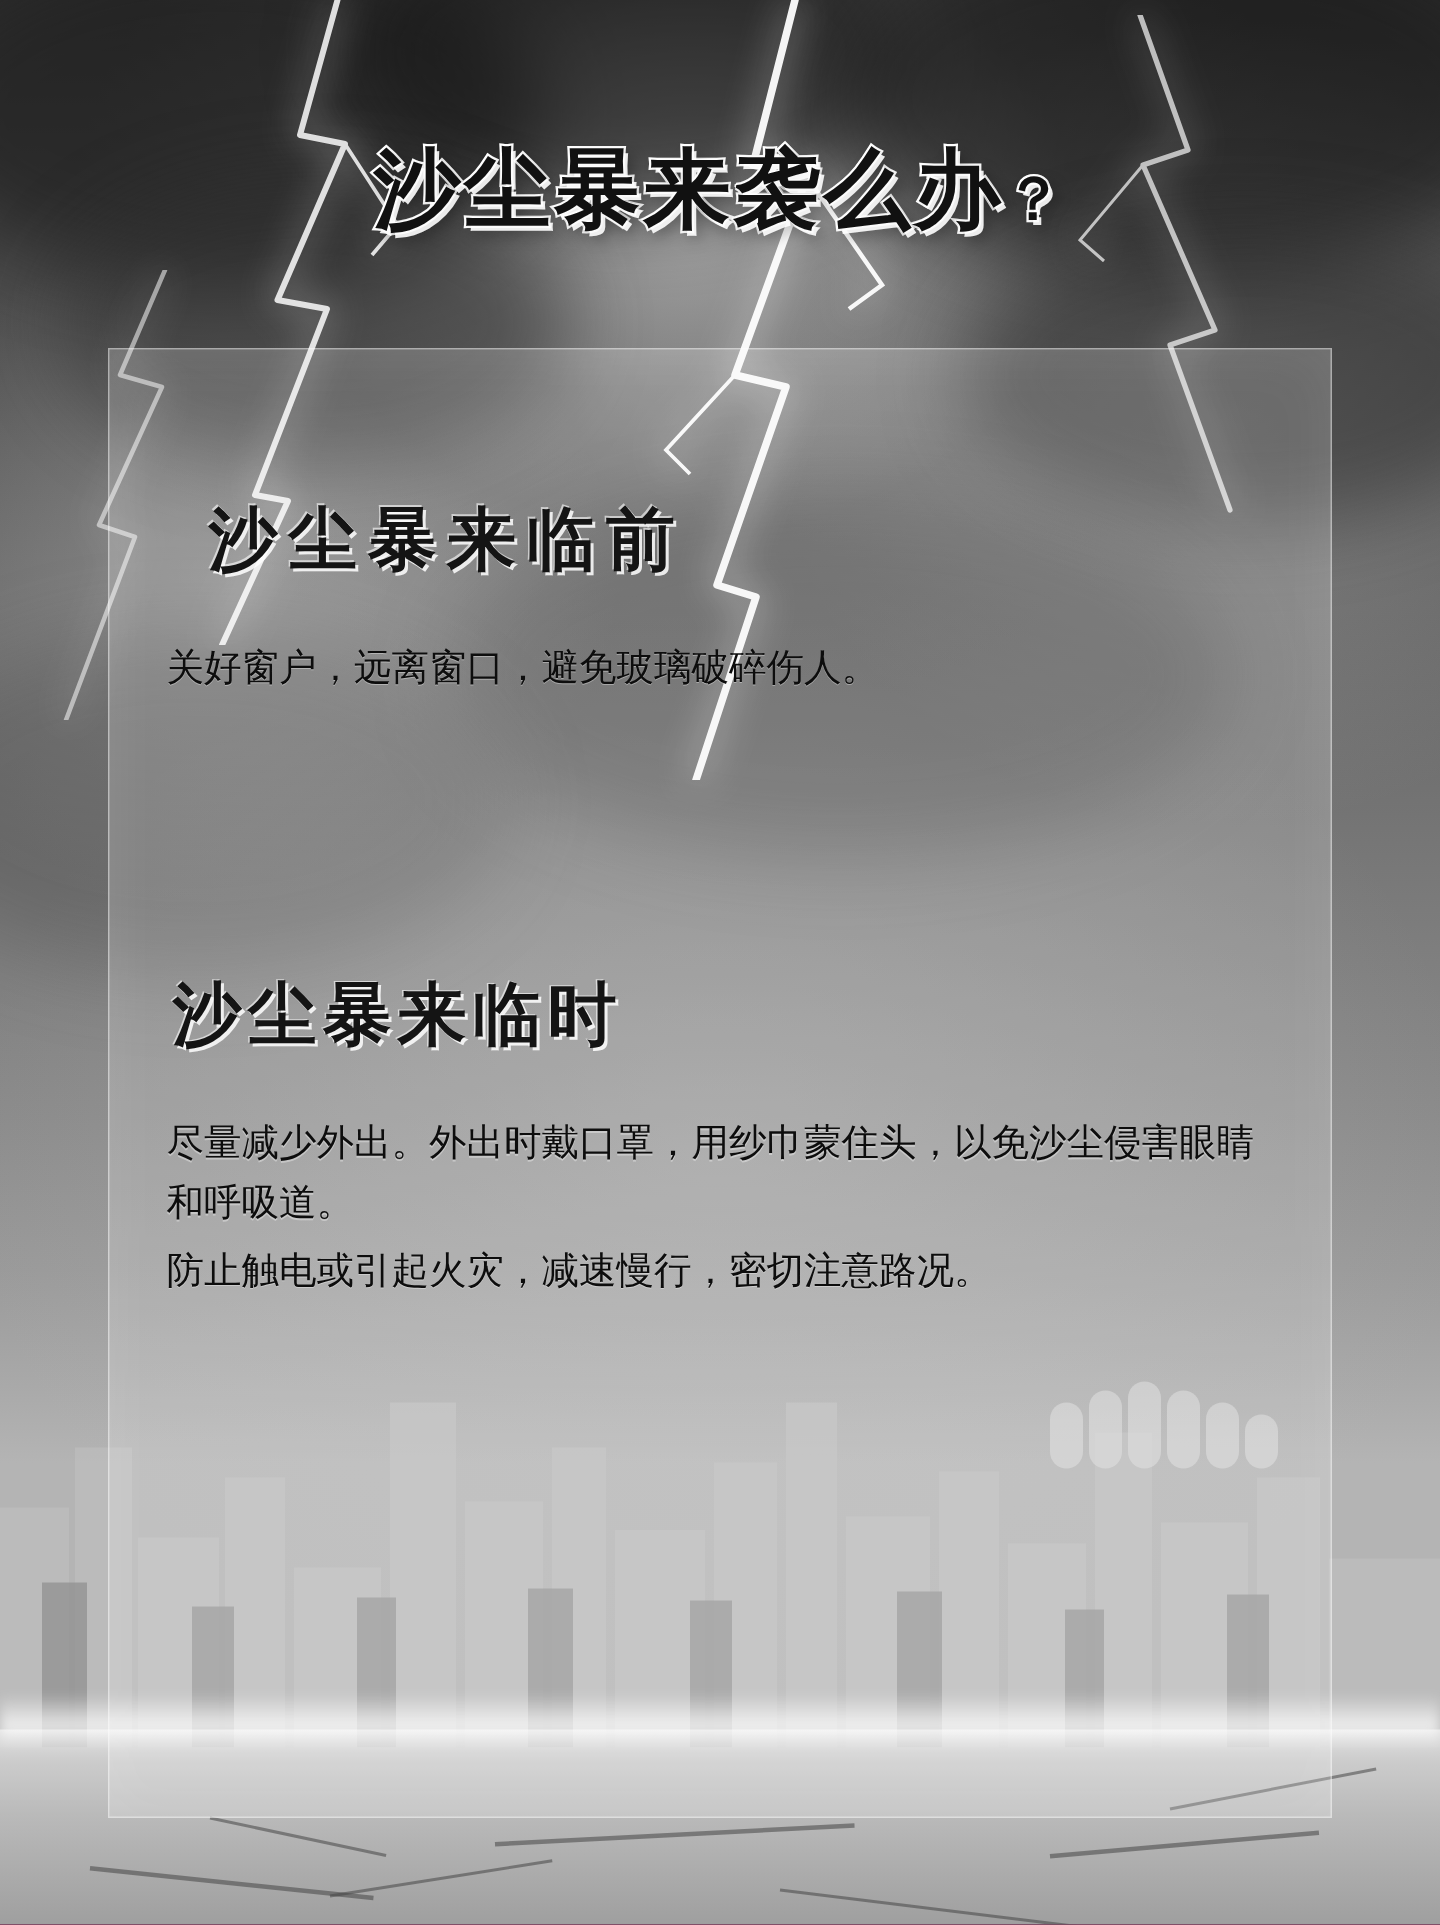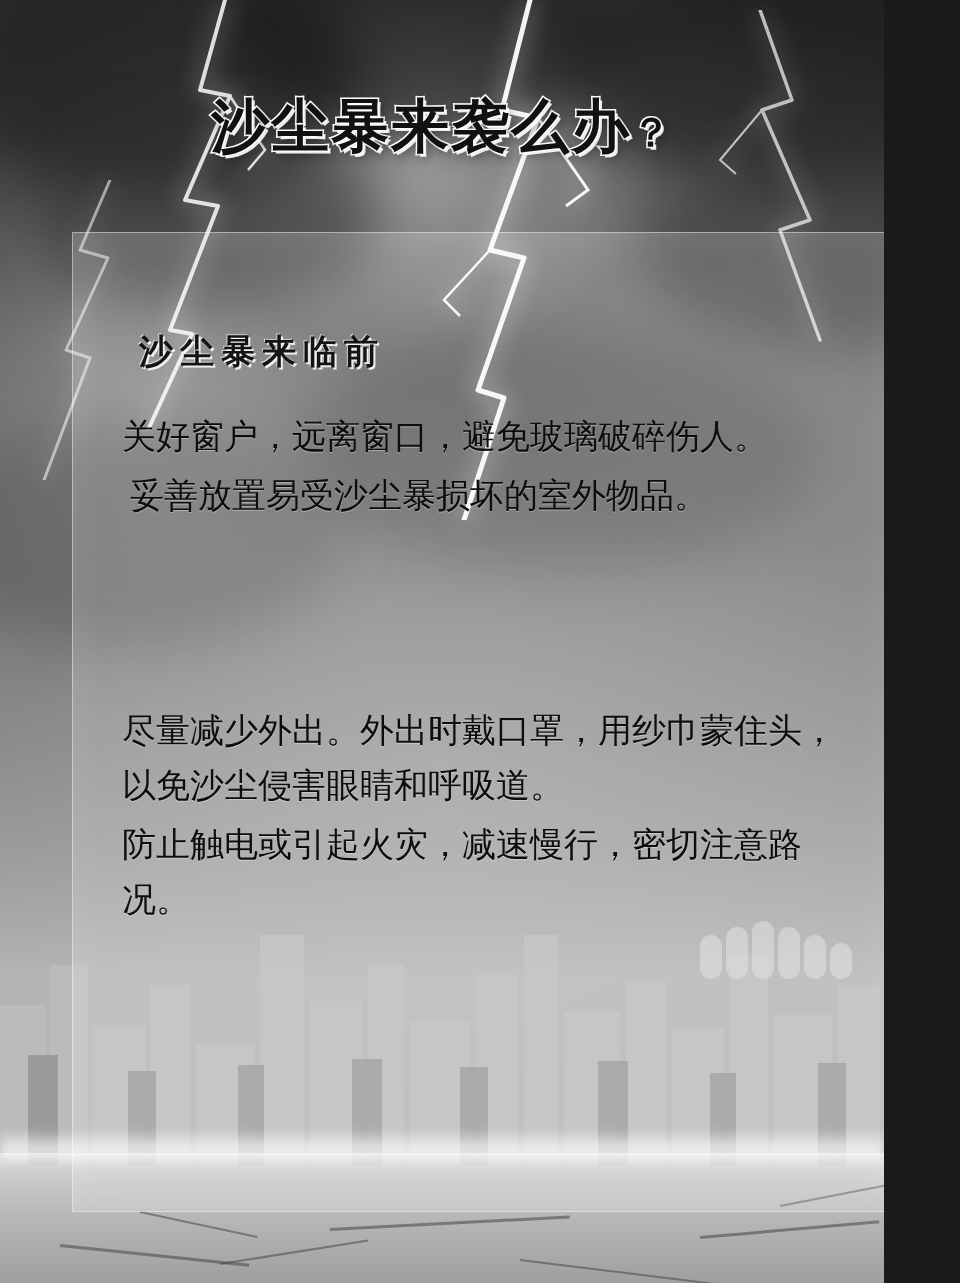--- a/index.html
+++ b/index.html
@@ -7,21 +7,21 @@
     padding: 0;
     background: #1a1a1a;
   }
   body {
     font-family: "DejaVu Sans", "Liberation Sans", sans-serif;
   }
 
   
   .poster {
     position: relative;
-    width: 884px;
+    width: 960px;
     height: 1283px;
     overflow: hidden;
     background: #ec4899;
   }
 
   
   .bg-sky {
     position: absolute;
     inset: 0;
     background:
@@ -139,36 +139,36 @@
     box-sizing: border-box;
     padding: 96px 36px 40px 36px;
   }
 
   .section { margin-bottom: 0; }
   .section + .section { margin-top: 180px; }
 
   .section-heading {
     font-family: "DejaVu Sans", "Liberation Sans", sans-serif;
     font-weight: 700;
-    font-size: 34px;
+    font-size: 46px;
     letter-spacing: 4px;
     color: #141414;
     text-shadow:
       2px 2px 0 rgba(255,255,255,0.85),
       -1px -1px 0 rgba(255,255,255,0.6);
     margin: 0 0 34px 6px;
   }
   .section:nth-of-type(1) .section-heading { margin-left: 30px; letter-spacing: 7px; }
 
   .section-body {
     font-family: "DejaVu Sans", "Liberation Sans", sans-serif;
-    font-size: 34px;
+    font-size: 25px;
     line-height: 1.62;
     color: #0d0d0d;
-    margin: 0 0 0 13px;
+    margin: 0 0 0 2px;
   }
   .section-body p {
     margin: 0 0 4px 0;
     text-shadow: 0 1px 0 rgba(255,255,255,0.35);
   }
   .section-body p.indent { text-indent: 8px; }
 </style>
 </head>
 <body>
 
@@ -259,25 +259,25 @@
       <span>沙尘暴来袭么办</span><span class="qmark">？</span>
     </div>
   </div>
 
   <div class="card">
 
     <div class="section">
       <h2 class="section-heading">沙尘暴来临前</h2>
       <div class="section-body">
         <p>关好窗户，远离窗口，避免玻璃破碎伤人。</p>
-        <p class="indent">妥善放置易受沙尘暴损坏的室外物品。</p>
       </div>
     </div>
 
     <div class="section">
+      <h2 class="section-heading">沙尘暴来临时</h2>
       <div class="section-body">
         <p>尽量减少外出。外出时戴口罩，用纱巾蒙住头，以免沙尘侵害眼睛和呼吸道。</p>
         <p>防止触电或引起火灾，减速慢行，密切注意路况。</p>
       </div>
     </div>
 
   </div>
 </div>
 
 </body></html>

